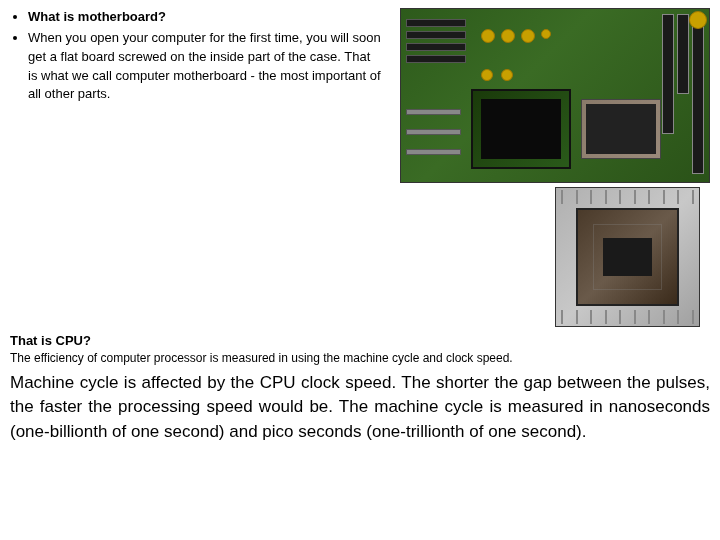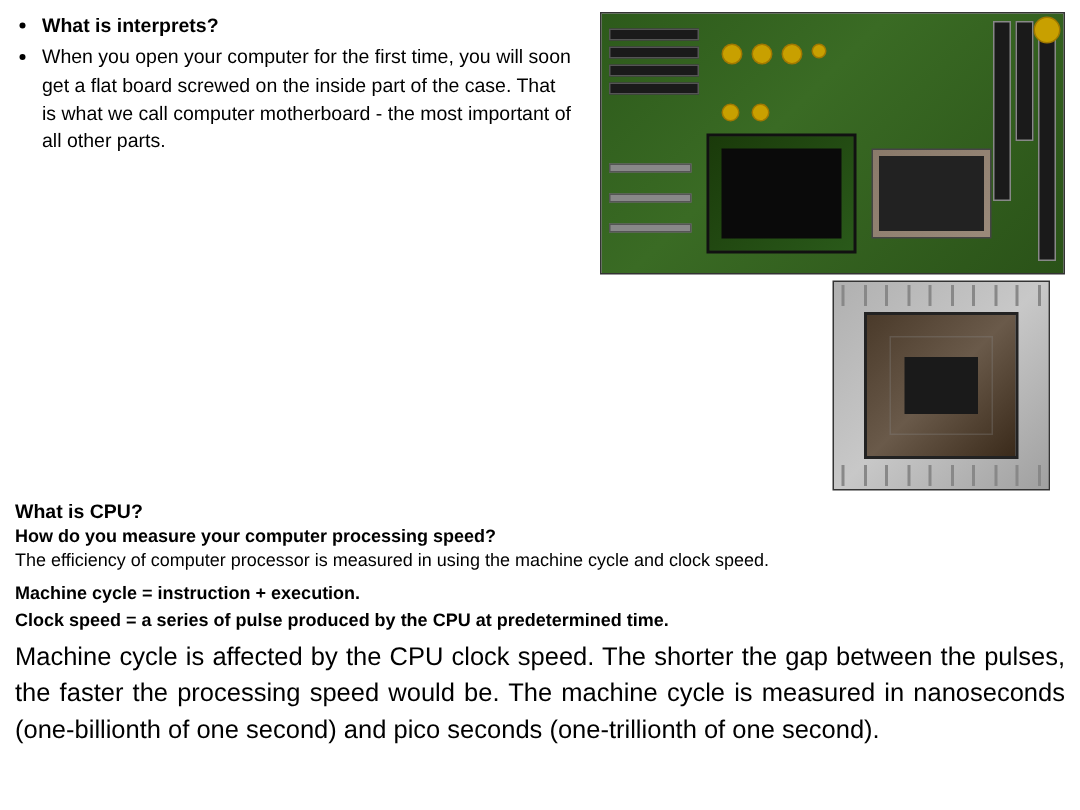--- a/index.html
+++ b/index.html
@@ -146,21 +146,21 @@
     }
   </style>
 </head>
 <body>
 
 <div class="page">
   <div class="top-section">
     <div class="top-left">
       <ul>
         <li>
-          <strong>What is interprets?</strong>
+          <strong>What is motherboard?</strong>
         </li>
         <li>
           <span>When you open your computer for the first time, you will soon get a flat board screwed on the inside part of the case. That is what we call computer motherboard - the most important of all other parts.</span>
         </li>
       </ul>
     </div>
     <div class="top-right right-images">
 
       <div class="motherboard-img">
 
@@ -215,28 +215,23 @@
           <div style="width:2px;height:100%;background:#888;"></div>
           <div style="width:2px;height:100%;background:#888;"></div>
           <div style="width:2px;height:100%;background:#888;"></div>
           <div style="width:2px;height:100%;background:#888;"></div>
         </div>
       </div>
     </div>
   </div>
 
   <div class="mid-section">
-    <div class="cpu-title">What is CPU?</div>
-
-    <div class="speed-title">How do you measure your computer processing speed?</div>
+    <div class="cpu-title">That is CPU?</div>
+
     <div class="speed-body">The efficiency of computer processor is measured in using the machine cycle and clock speed.</div>
 
-    <div class="machine-cycle">
-      <div>Machine cycle = instruction + execution.</div>
-      <div>Clock speed = a series of pulse produced by the CPU at predetermined time.</div>
-    </div>
 
     <div class="detail-text">
       <p>Machine cycle is affected by the CPU clock speed. The shorter the gap between the pulses, the faster the processing speed would be. The machine cycle is measured in nanoseconds (one-billionth of one second) and pico seconds (one-trillionth of one second).</p>
 
     </div>
   </div>
 </div>
 
 </body></html>

